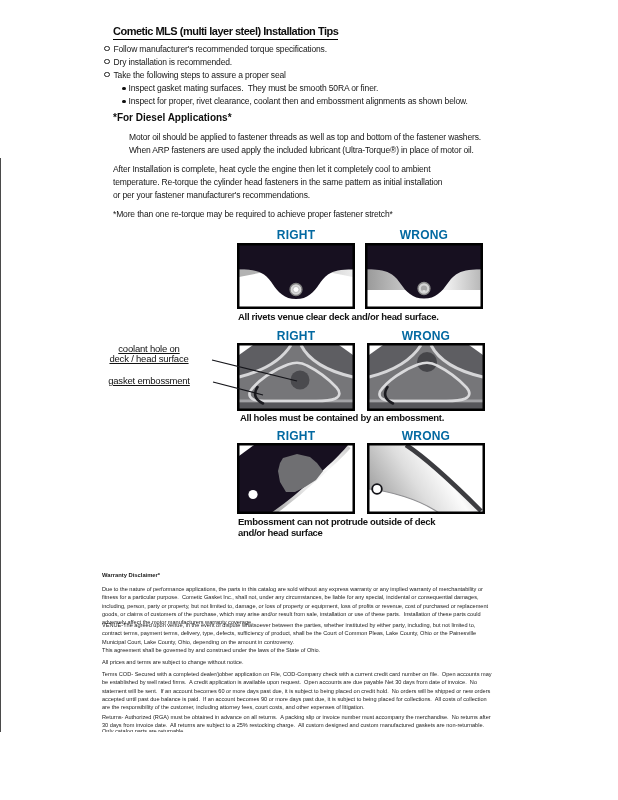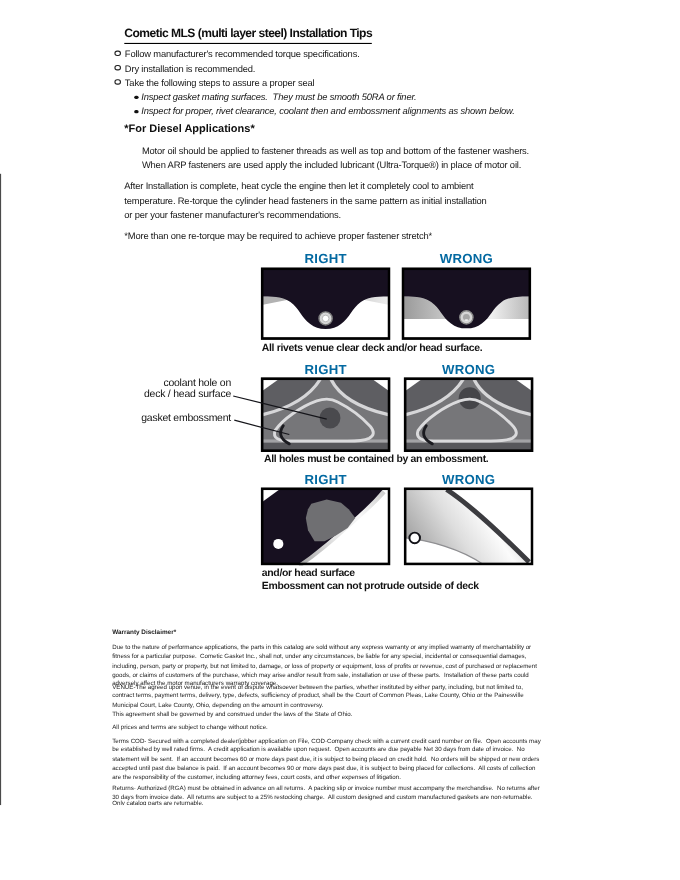--- a/index.html
+++ b/index.html
@@ -6,29 +6,29 @@
   .page{position:relative;width:618px;height:732px;background:#ffffff;overflow:hidden;
         font-family:"Liberation Sans","DejaVu Sans",sans-serif;color:#141414;}
   .ln{white-space:pre;}
   .scanline{position:absolute;left:0;top:158px;width:1px;height:642px;background:#4a4a4a;}
   .title{position:absolute;left:113px;top:25px;font-size:11px;font-weight:bold;letter-spacing:-0.5px;
          border-bottom:1.5px solid #000;padding-bottom:2px;color:#0e0e0e;}
   .body-txt{font-size:8.5px;letter-spacing:-0.15px;line-height:13px;color:#161616;}
   .bullet-row{position:absolute;left:104px;height:13px;}
   .bullet-row .glyph-o{display:inline-block;width:3.5px;height:3.5px;border:1px solid #222;border-radius:50%;
         vertical-align:1px;margin-right:4px;}
-  .sub-row{position:absolute;left:122px;height:13px;font-style:italic;}
+  .sub-row{position:absolute;left:122px;height:13px;}
   .sub-row .glyph-dot{display:inline-block;width:3.5px;height:3.5px;background:#111;border-radius:50%;
         vertical-align:1px;margin-right:3px;}
   .h2{position:absolute;left:113px;font-size:10px;font-weight:bold;color:#0e0e0e;}
   .para{position:absolute;left:113px;}
   .dlabel{position:absolute;width:80px;text-align:center;font-size:12px;font-weight:bold;letter-spacing:0.2px;color:#0369a1;}
   .dbox{position:absolute;display:block;}
   .caption{position:absolute;font-size:9.5px;font-weight:600;letter-spacing:-0.3px;line-height:11px;color:#121212;}
-  .annot{position:absolute;width:122px;text-align:right;font-size:9.5px;letter-spacing:-0.2px;line-height:10px;color:#121212;}
+  .annot{position:absolute;width:122px;text-align:center;font-size:9.5px;letter-spacing:-0.2px;line-height:10px;color:#121212;text-decoration:underline;}
   .fineprint{font-size:5.6px;line-height:8.3px;color:#222;}
   .fp-head{position:absolute;left:102px;top:572px;font-size:5.8px;font-weight:bold;color:#1a1a1a;}
   .fp-block{position:absolute;left:102px;}
   .docnum{position:absolute;left:389px;top:760px;font-size:13px;letter-spacing:0.3px;color:#1f1f1f;}
   .ptr-overlay{position:absolute;left:100px;top:340px;z-index:5;pointer-events:none;}
 </style>
 </head>
 <body>
 
 <div class="page">
@@ -175,22 +175,22 @@
     </defs>
     <rect width="118" height="71" fill="#ffffff"></rect>
     <path d="M2,2 L39,2 C62,17 91,45 114,68 L116,70 L72,70 C52,56 22,48 2,46 Z" fill="url(#band3)"></path>
     <path d="M2,46 C22,48 52,56 72,70" fill="none" stroke="#8f8f92" stroke-width="1.2"></path>
     <path d="M39,2 C62,17 91,45 114,68" fill="none" stroke="#3c3c40" stroke-width="4.5"></path>
     <circle cx="10" cy="46" r="4.8" fill="#ffffff" stroke="#131318" stroke-width="1.8"></circle>
     <rect x="1.25" y="1.25" width="115.5" height="68.5" fill="none" stroke="#000" stroke-width="2.5"></rect>
   </svg>
 
   <div class="caption" style="left:238px;top:516px;">
+    <div>Embossment can not protrude outside of deck</div>
     <div>and/or head surface</div>
-    <div>Embossment can not protrude outside of deck</div>
   </div>
 
   <div class="fp-head">Warranty Disclaimer*</div>
 
   <div class="fp-block fineprint" style="top:585px;">
     <div class="ln">Due to the nature of performance applications, the parts in this catalog are sold without any express warranty or any implied warranty of merchantability or</div>
     <div class="ln">fitness for a particular purpose.  Cometic Gasket Inc., shall not, under any circumstances, be liable for any special, incidental or consequential damages,</div>
     <div class="ln">including, person, party or property, but not limited to, damage, or loss of property or equipment, loss of profits or revenue, cost of purchased or replacement</div>
     <div class="ln">goods, or claims of customers of the purchase, which may arise and/or result from sale, installation or use of these parts.  Installation of these parts could</div>
     <div class="ln">adversely affect the motor manufacturers warranty coverage.</div>

